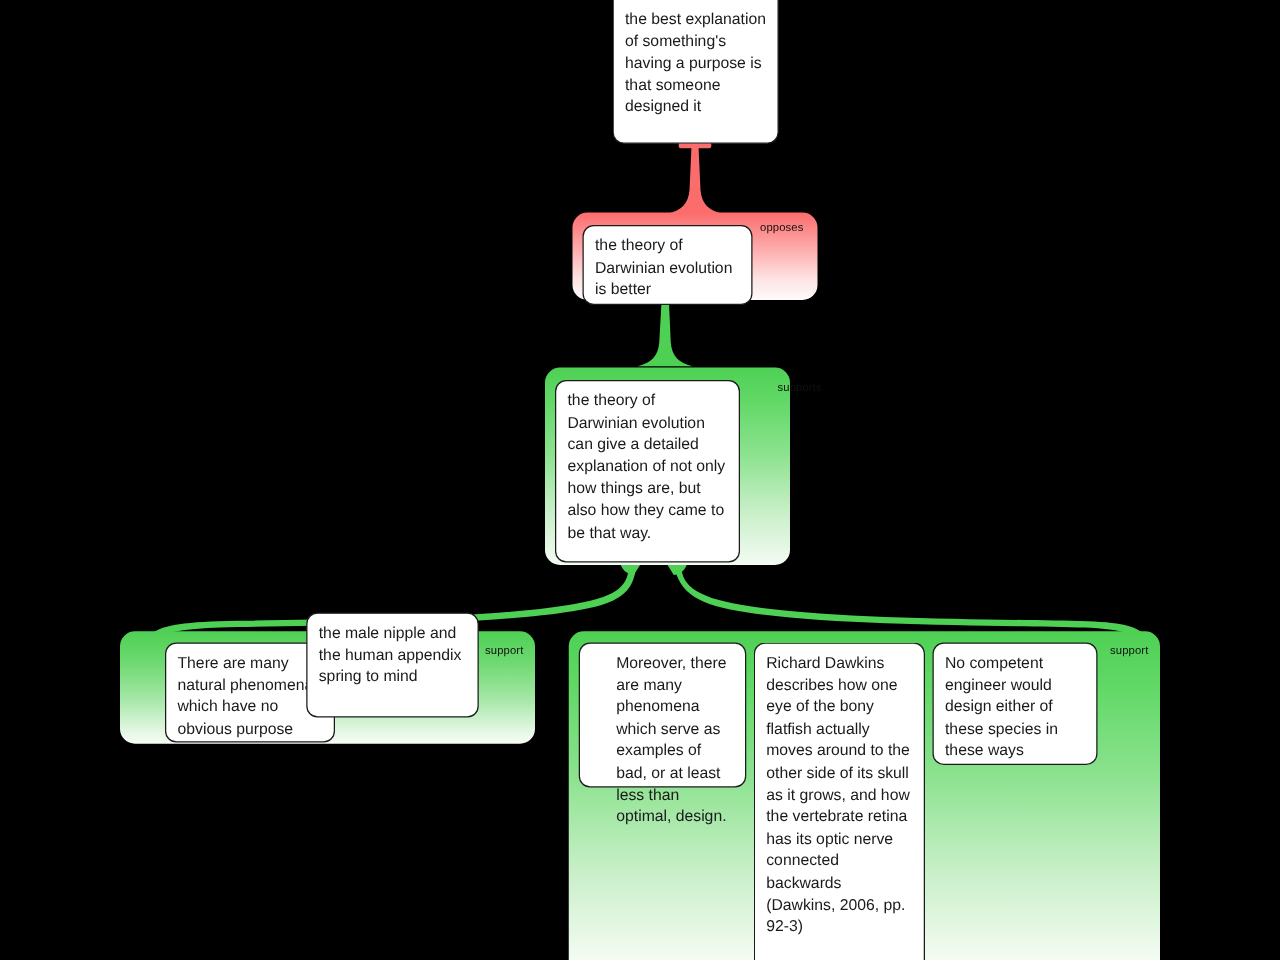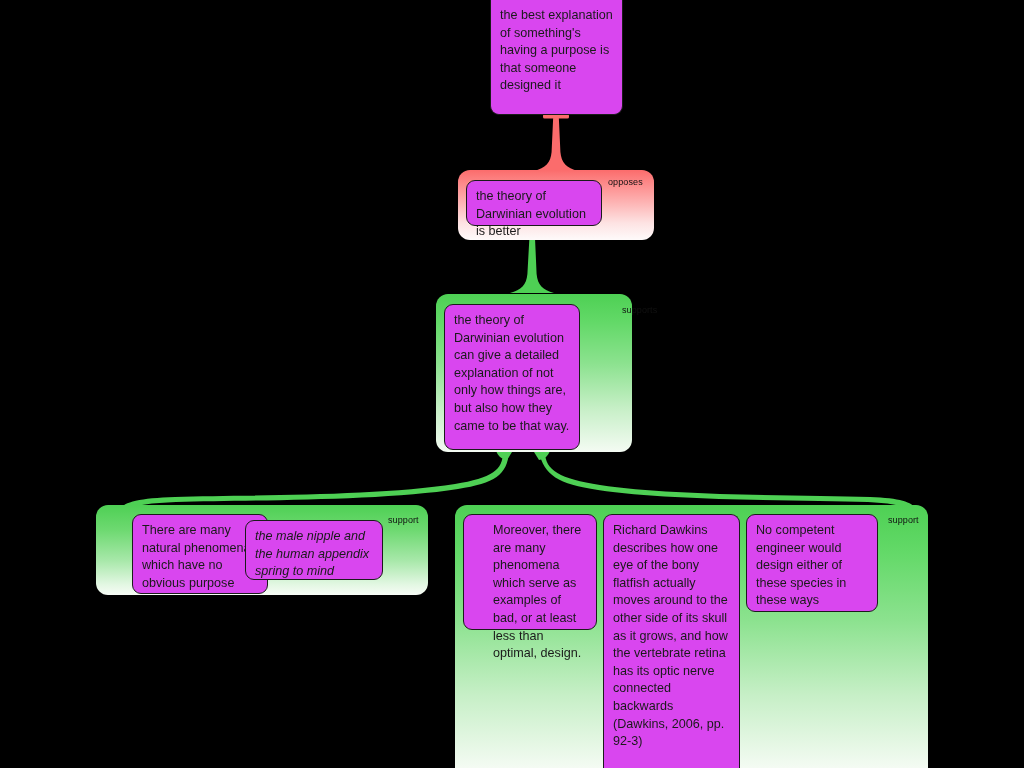--- a/index.html
+++ b/index.html
@@ -49,21 +49,21 @@
     position: absolute;
     font-size: 9px;
     color: #111111;
     font-family: "Liberation Sans", sans-serif;
     letter-spacing: 0.1px;
     white-space: nowrap;
   }
   
   .claim {
     position: absolute;
-    background: #d946ef;
+    background: #ffffff;
     border: 1.4px solid #1b1b1b;
     border-radius: 9px;
     box-sizing: border-box;
     z-index: 3;
   }
   .claim-text {
     font-size: 12.6px;
     line-height: 17.6px;
     color: #1a1a1a;
     padding: 7px 8px 6px 9px;
@@ -133,38 +133,38 @@
     </g>
   </svg>
 
   <div class="claim root" style="left:490px; top:0px; width:133px; height:115px;">
     <span class="claim-text">the best explanation of something's having a purpose is that someone designed it</span>
   </div>
 
   <div class="panel red" style="left:458px; top:170px; width:196px; height:70px;">
   </div>
   <div class="panel-label" style="left:608px; top:177px; z-index:4;">opposes</div>
-  <div class="claim" style="left:466px; top:180px; width:136px; height:46px;">
+  <div class="claim" style="left:466px; top:180px; width:136px; height:64px;">
     <span class="claim-text">the theory of Darwinian evolution is better</span>
   </div>
 
   <div class="panel green" style="left:436px; top:294px; width:196px; height:158px;">
   </div>
   <div class="panel-label" style="left:586px; top:305px; z-index:4;margin-left:36px;">supports</div>
-  <div class="claim" style="left:444px; top:304px; width:136px; height:146px;">
+  <div class="claim" style="left:444px; top:304px; width:148px; height:146px;">
     <span class="claim-text">the theory of Darwinian evolution can give a detailed explanation of not only how things are, but also how they came to be that way.</span>
   </div>
 
   <div class="panel green-short" style="left:96px; top:505px; width:332px; height:90px;">
   </div>
   <div class="panel-label" style="left:388px; top:515px; z-index:4;">support</div>
   <div class="claim" style="left:104px; top:514px; width:136px; height:80px;margin-left:28px;">
     <span class="claim-text">There are many natural phenomena which have no obvious purpose</span>
   </div>
-  <div class="claim" style="left:245px; top:520px; width:138px; height:60px;font-style:italic;">
+  <div class="claim" style="left:245px; top:490px; width:138px; height:84px;">
     <span class="claim-text">the male nipple and the human appendix spring to mind</span>
   </div>
 
   <div class="panel green clip-bottom" style="left:455px; top:505px; width:473px; height:263px;">
   </div>
   <div class="panel-label" style="left:888px; top:515px; z-index:4;">support</div>
   <div class="claim" style="left:463px; top:514px; width:134px; height:116px;padding-left:20px;">
     <span class="claim-text">Moreover, there are many phenomena which serve as examples of bad, or at least less than optimal, design.</span>
   </div>
   <div class="claim clip-bottom" style="left:603px; top:514px; width:137px; height:316px;">

